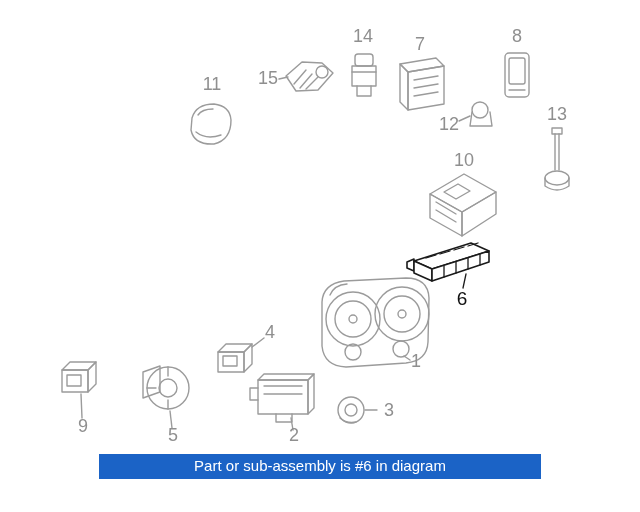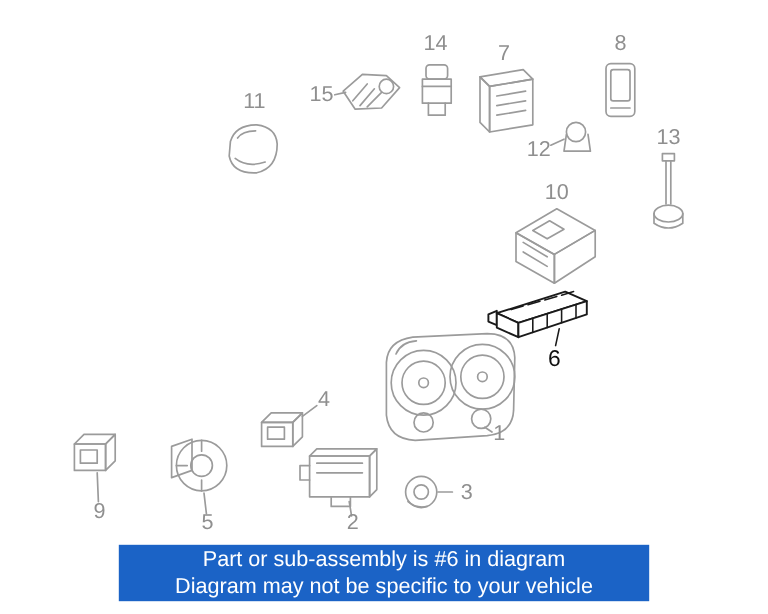--- a/index.html
+++ b/index.html
@@ -24,21 +24,21 @@
   }
   .num-hl { fill:#111111; font-size:19px; }
 
   .banner {
     position:absolute;
     left:99px; top:454px;
     width:442px;
     background:#1b63c6;
     color:#ffffff;
     text-align:center;
-    font-size:18px;
+    font-size:15px;
     line-height:22px;
     padding:1px 0 2px 0;
   }
 </style>
 </head>
 <body>
 
 <div class="stage">
 
   <svg width="640" height="512" viewBox="0 0 640 512">
@@ -174,16 +174,15 @@
     <text class="num" x="464" y="166">10</text>
     <text class="num" x="212" y="90">11</text>
     <text class="num" x="449" y="130">12</text>
     <text class="num" x="557" y="120">13</text>
     <text class="num" x="363" y="42">14</text>
     <text class="num" x="268" y="84">15</text>
   </svg>
 
   <div class="banner">
     <div>Part or sub-assembly is #6 in diagram</div>
-    <div>Diagram may not be specific to your vehicle</div>
   </div>
 
 </div>
 
 </body></html>

